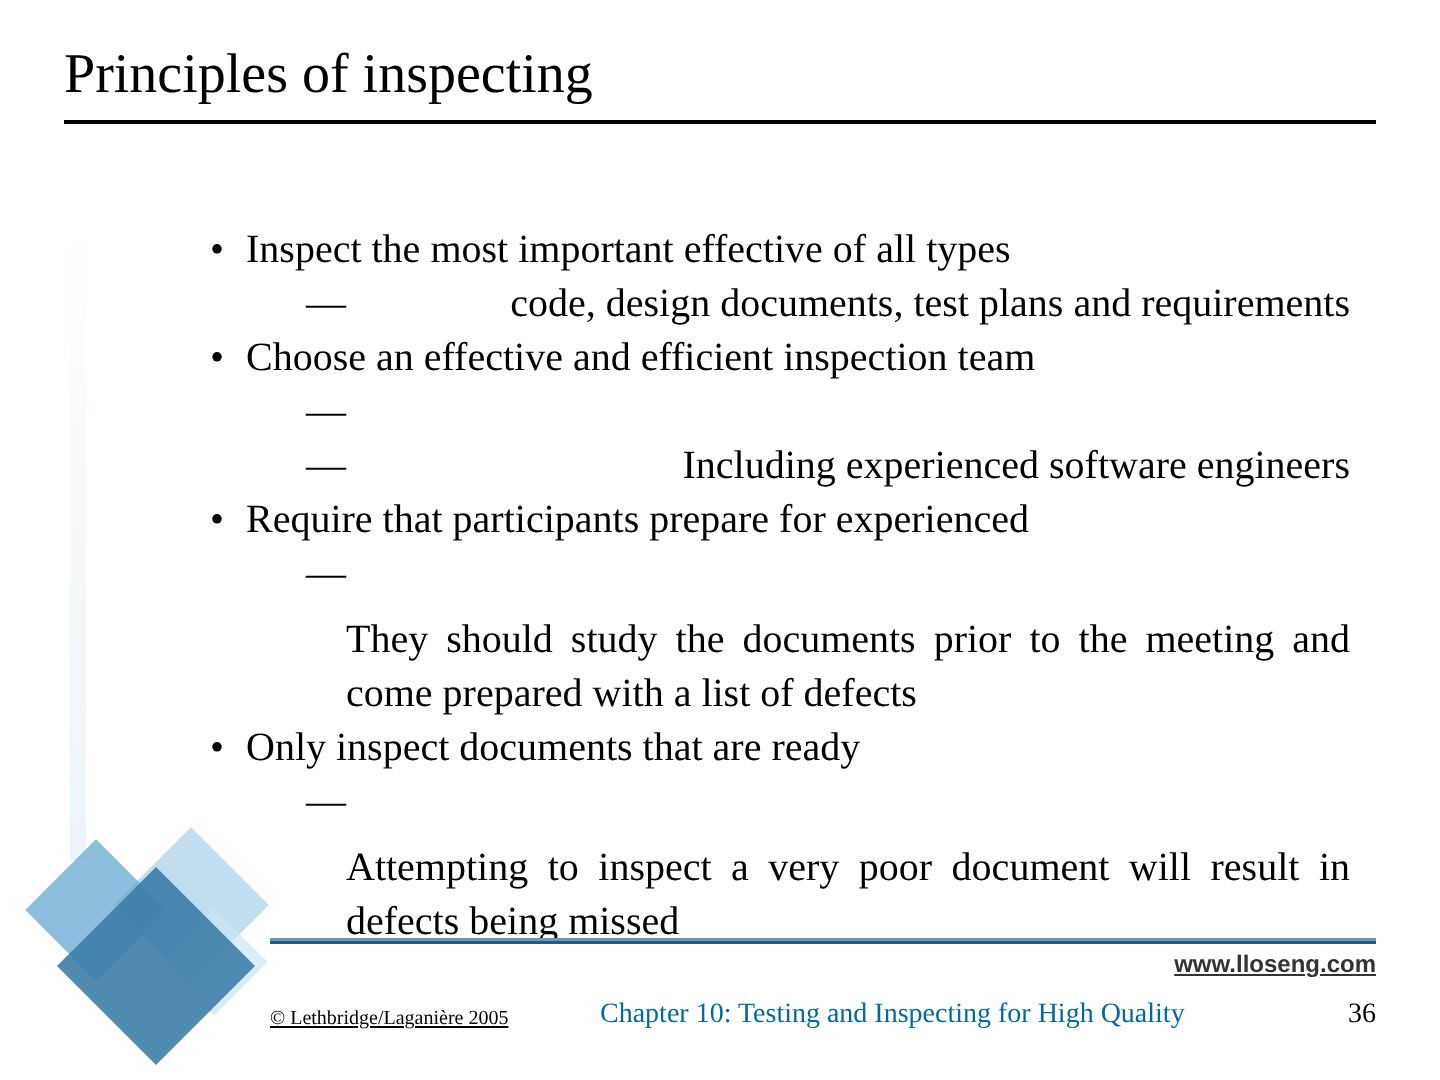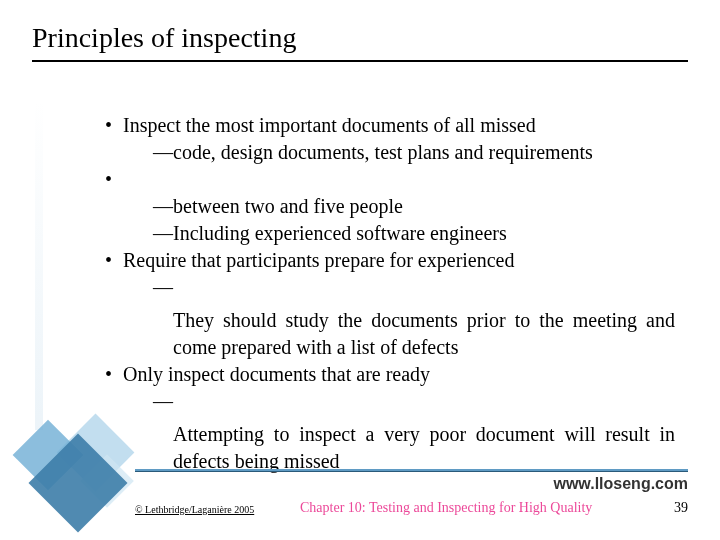--- a/index.html
+++ b/index.html
@@ -33,53 +33,54 @@
     left: 105px;
     width: 570px;
     font-size: 20px;
     line-height: 1.35;
     color: #000;
   }
   .bullet-row { display: flex; }
   .bullet-mark { width: 18px; flex-shrink: 0; }
   .sub-row { display: flex; padding-left: 48px; }
   .dash { flex-shrink: 0; }
-  .sub-text { flex: 1; }
+  .sub-text { flex: 1; text-align: right; }
   .justify { text-align: justify; margin-top: 33px; }
   .footer-line {
     position: absolute;
     left: 135px;
     top: 469px;
     width: 553px;
     height: 3px;
     background: linear-gradient(to bottom, #5f9bc4 0%, #5f9bc4 50%, #2a5a7a 50%, #2a5a7a 100%);
   }
   .footer-url {
     position: absolute;
     top: 475px;
     right: 32px;
     font-family: Arial, sans-serif;
-    font-size: 16px;
+    font-size: 12px;
     font-weight: bold;
     color: #333;
+    text-decoration: underline;
   }
   .copyright {
     position: absolute;
     top: 504px;
     left: 135px;
     font-size: 10px;
     color: #000;
     text-decoration: underline;
   }
   .chapter {
     position: absolute;
     top: 500px;
     left: 300px;
     font-size: 14px;
-    color: #ec4899;
+    color: #0369a1;
   }
   .pagenum {
     position: absolute;
     top: 500px;
     right: 32px;
     font-size: 14px;
     color: #000;
   }
   .deco {
     position: absolute;
@@ -106,32 +107,32 @@
 <body>
 
 <div class="title">Principles of inspecting</div>
 <div class="underline"></div>
 
 <div class="deco-side"></div>
 
 <div class="content" id="content">
     <div class="bullet-row">
       <div class="bullet-mark">•</div>
-      <div>Inspect the most important documents of all missed</div>
+      <div>Inspect the most important effective of all types</div>
     </div>
     <div class="sub-row">
       <div class="dash">—</div>
       <div class="sub-text">code, design documents, test plans and requirements</div>
     </div>
     <div class="bullet-row">
       <div class="bullet-mark">•</div>
+      <div>Choose an effective and efficient inspection team</div>
     </div>
     <div class="sub-row">
       <div class="dash">—</div>
-      <div class="sub-text">between two and five people</div>
     </div>
     <div class="sub-row">
       <div class="dash">—</div>
       <div class="sub-text">Including experienced software engineers</div>
     </div>
     <div class="bullet-row">
       <div class="bullet-mark">•</div>
       <div>Require that participants prepare for experienced</div>
     </div>
     <div class="sub-row">
@@ -152,13 +153,13 @@
   <div class="sq s3"></div>
   <div class="sq s2"></div>
   <div class="sq s4"></div>
   <div class="sq s1"></div>
 </div>
 
 <div class="footer-line"></div>
 <div class="footer-url">www.lloseng.com</div>
 <div class="copyright">© Lethbridge/Laganière 2005</div>
 <div class="chapter">Chapter 10: Testing and Inspecting for High Quality</div>
-<div class="pagenum">39</div>
+<div class="pagenum">36</div>
 
 </body></html>

